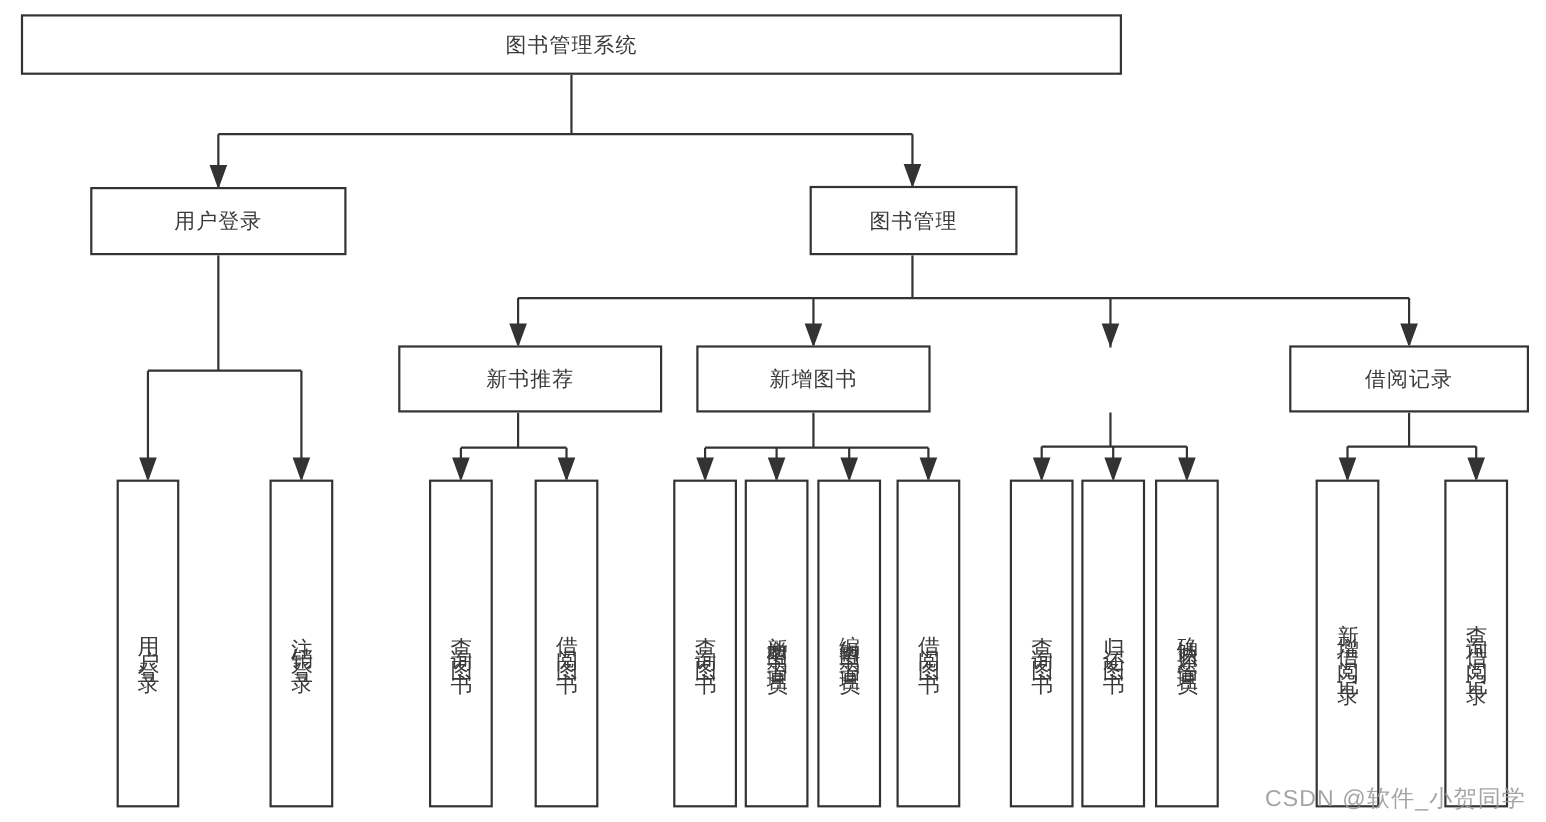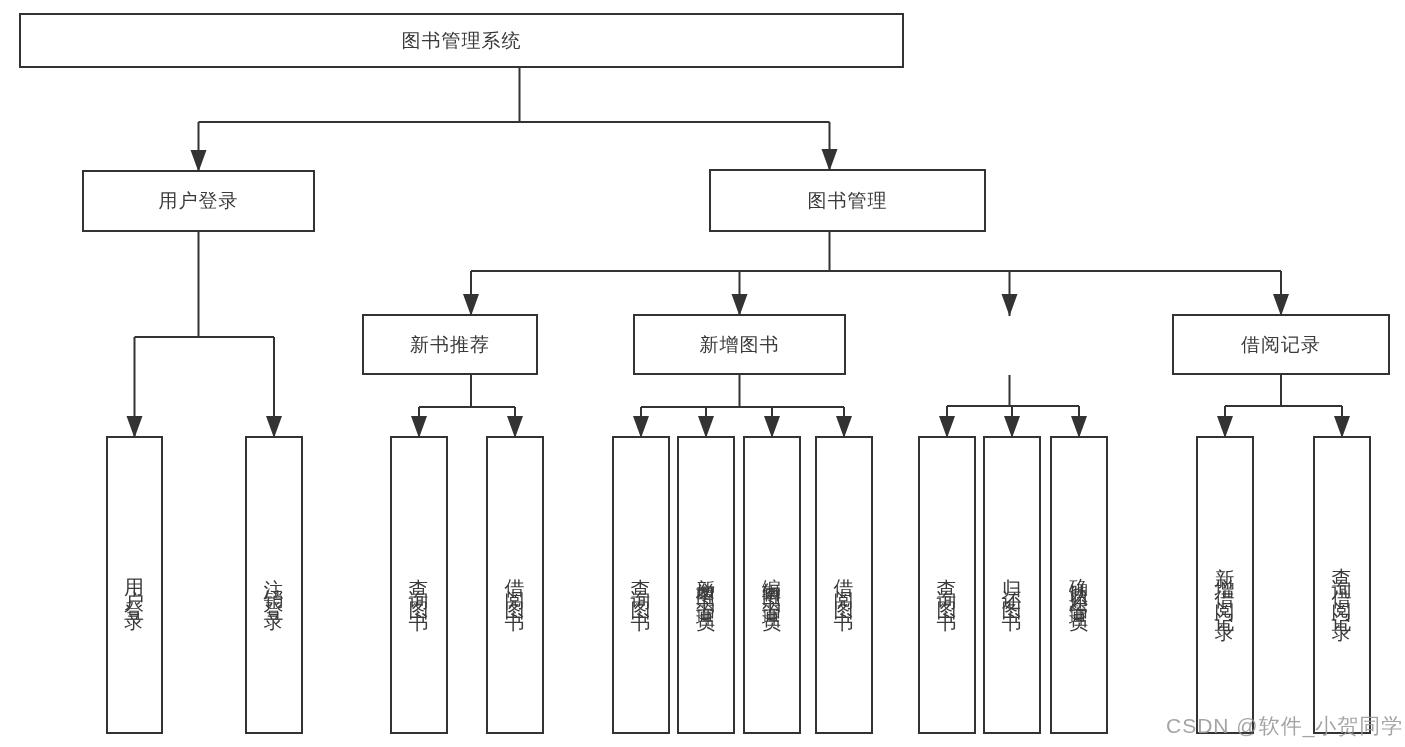--- a/index.html
+++ b/index.html
@@ -20,21 +20,21 @@
     position: absolute; top: 436px; height: 298px; width: 58px;
     background: #ffffff; border: 2px solid #333333;
     display: flex; align-items: center; justify-content: center;
     writing-mode: vertical-rl; text-orientation: mixed;
     font-size: 20px; letter-spacing: 11px; line-height: 1;
   }
   .vbox.long { font-size: 19px; letter-spacing: 5px; }
   .watermark {
     position: absolute; left: 1150px; top: 712px;
     font-size: 21px; color: #9b9b9b; opacity: 0.9;
-    letter-spacing: 1px; white-space: nowrap; z-index: 5; margin-left: 16px;
+    letter-spacing: 1px; white-space: nowrap; z-index: 5;
   }
 </style>
 </head>
 <body>
 
 <div class="canvas">
 
   <svg class="connectors" width="1405" height="747" viewBox="0 0 1405 747">
 
     <path fill="none" stroke="#333333" stroke-width="2" d="
@@ -87,26 +87,26 @@
       M706 438 L698 416 L714 416 Z
       M772 438 L764 416 L780 416 Z
       M844 438 L836 416 L852 416 Z
       M947 438 L939 416 L955 416 Z
       M1012 438 L1004 416 L1020 416 Z
       M1079 438 L1071 416 L1087 416 Z
       M1225 438 L1217 416 L1233 416 Z
       M1342 438 L1334 416 L1350 416 Z"></path>
   </svg>
 
-  <div class="hbox" style="left:19px;top:13px;width:885px;height:55px">图书管理系统</div>
+  <div class="hbox" style="left:19px;top:13px;width:1001px;height:55px">图书管理系统</div>
 
   <div class="hbox" style="left:82px;top:170px;width:233px;height:62px">用户登录</div>
-  <div class="hbox" style="left:709px;top:169px;width:277px;height:63px">图书管理</div>
+  <div class="hbox" style="left:736px;top:169px;width:189px;height:63px">图书管理</div>
 
-  <div class="hbox" style="left:362px;top:314px;width:176px;height:61px">新书推荐</div>
+  <div class="hbox" style="left:362px;top:314px;width:240px;height:61px">新书推荐</div>
   <div class="hbox" style="left:633px;top:314px;width:213px;height:61px">新增图书</div>
   <div class="hbox" style="left:1172px;top:314px;width:218px;height:61px">借阅记录</div>
 
   <div class="vbox" style="left:106px;width:57px">用户登录</div>
   <div class="vbox" style="left:245px">注销登录</div>
 
   <div class="vbox" style="left:390px">查询图书</div>
   <div class="vbox" style="left:486px">借阅图书</div>
 
   <div class="vbox" style="left:612px">查询图书</div>

